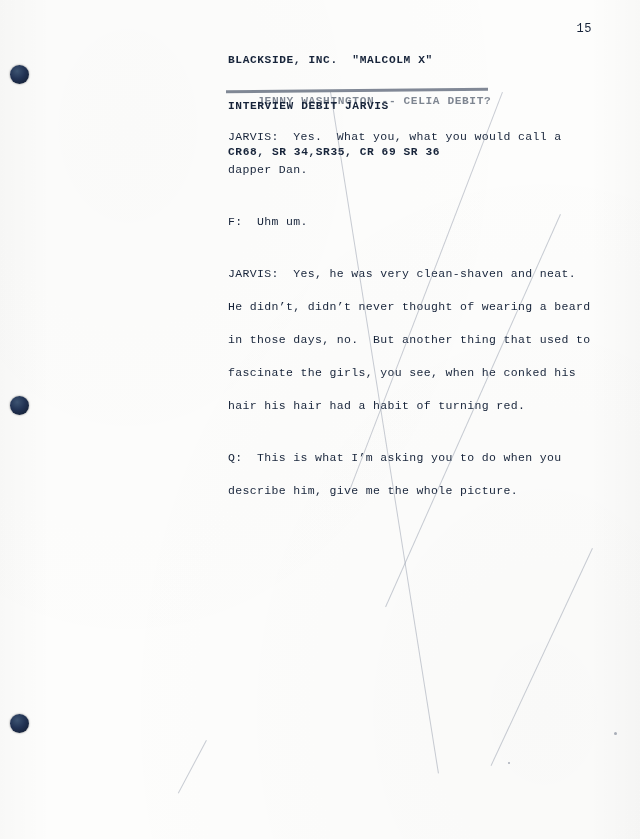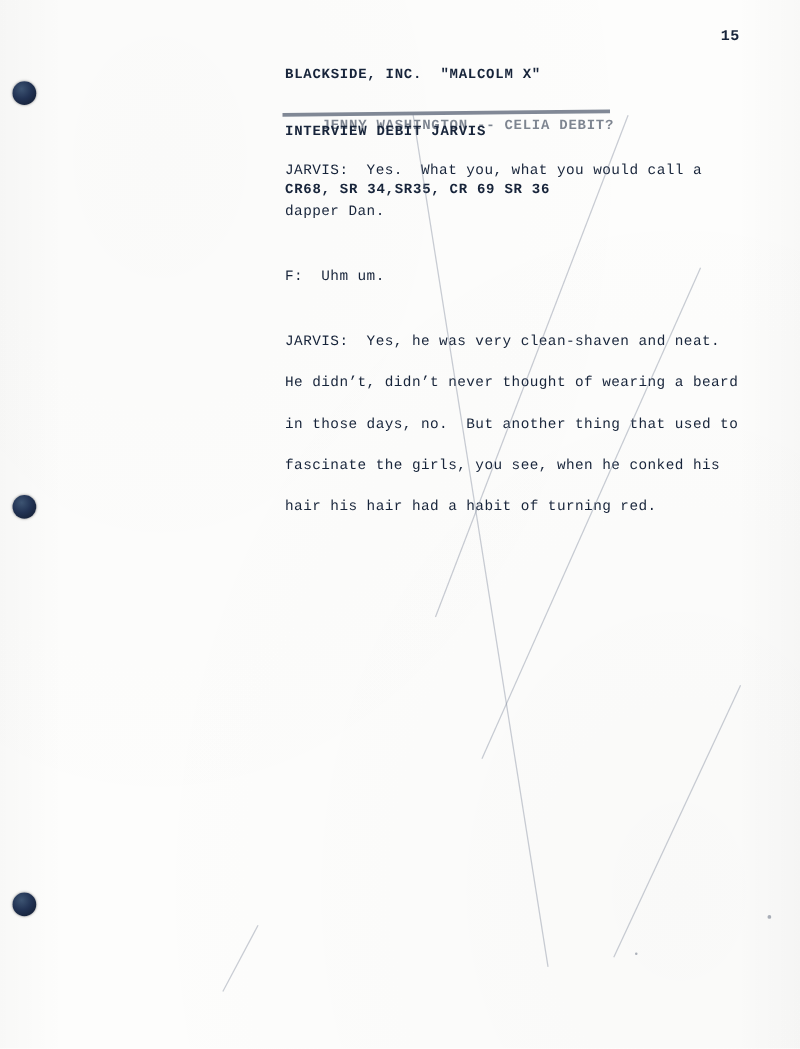--- a/index.html
+++ b/index.html
@@ -59,21 +59,21 @@
     letter-spacing: 0.6px;
     white-space: pre;
   }
   #header .hline { display: block; }
 
   #page-number {
     position: absolute;
     right: 48px;
     top: 22px;
     font-size: 12px;
-    font-weight: bold;
+    font-weight: normal;
     letter-spacing: 0.5px;
   }
 
   
   #struck {
     position: absolute;
     left: 228px;
     top: 83px;
     font-size: 11.2px;
     font-weight: bold;
@@ -154,20 +154,21 @@
   </div>
 
   <div id="body-text">
 
     <p class="para"><span class="spk">JARVIS:</span><span>  Yes.  What you, what you would call a dapper Dan.</span></p>
 
     <p class="para"><span class="spk">F:</span><span>  Uhm um.</span></p>
 
     <p class="para"><span class="spk">JARVIS:</span><span>  Yes, he was very clean-shaven and neat.  He didn’t, didn’t never thought of wearing a beard in those days, no.  But another thing that used to fascinate the girls, you see, when he conked his hair his hair had a habit of turning red.</span></p>
 
+    <p class="para"><span class="spk">Q:</span><span>  This is what I’m asking you to do when you describe him, give me the whole picture.</span></p>
 
 
 
 
   </div>
 
   <div class="crease c1"></div>
   <div class="crease c2"></div>
   <div class="crease c3"></div>
   <div class="crease c4"></div>

